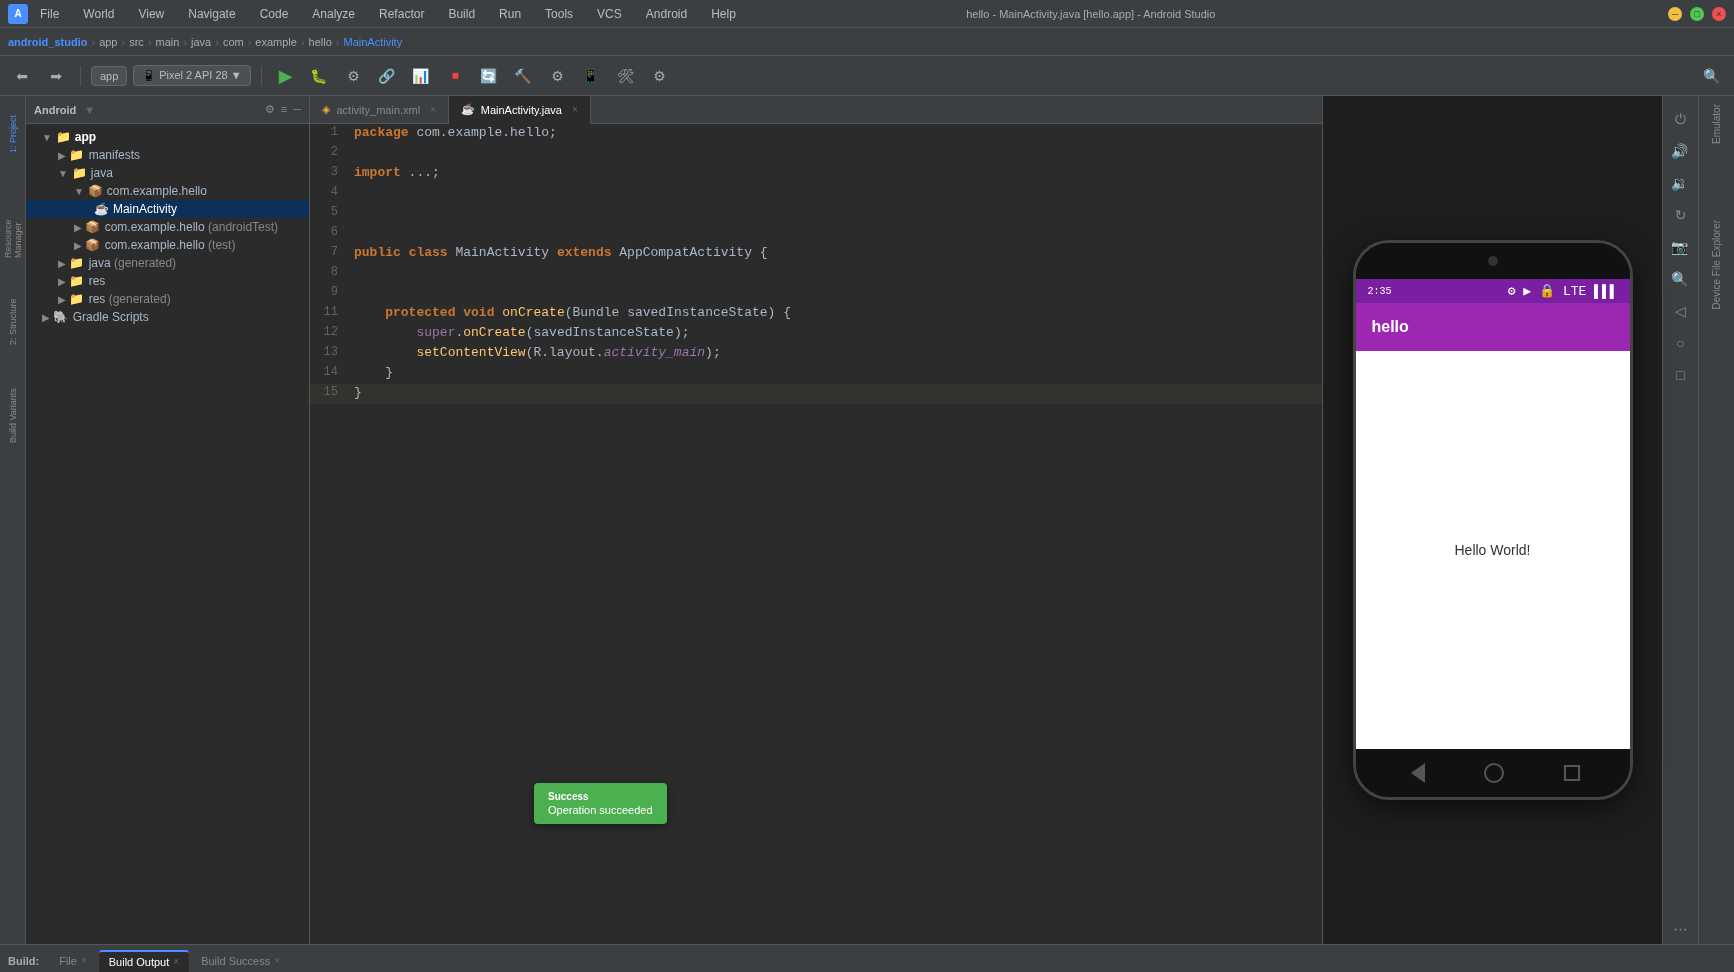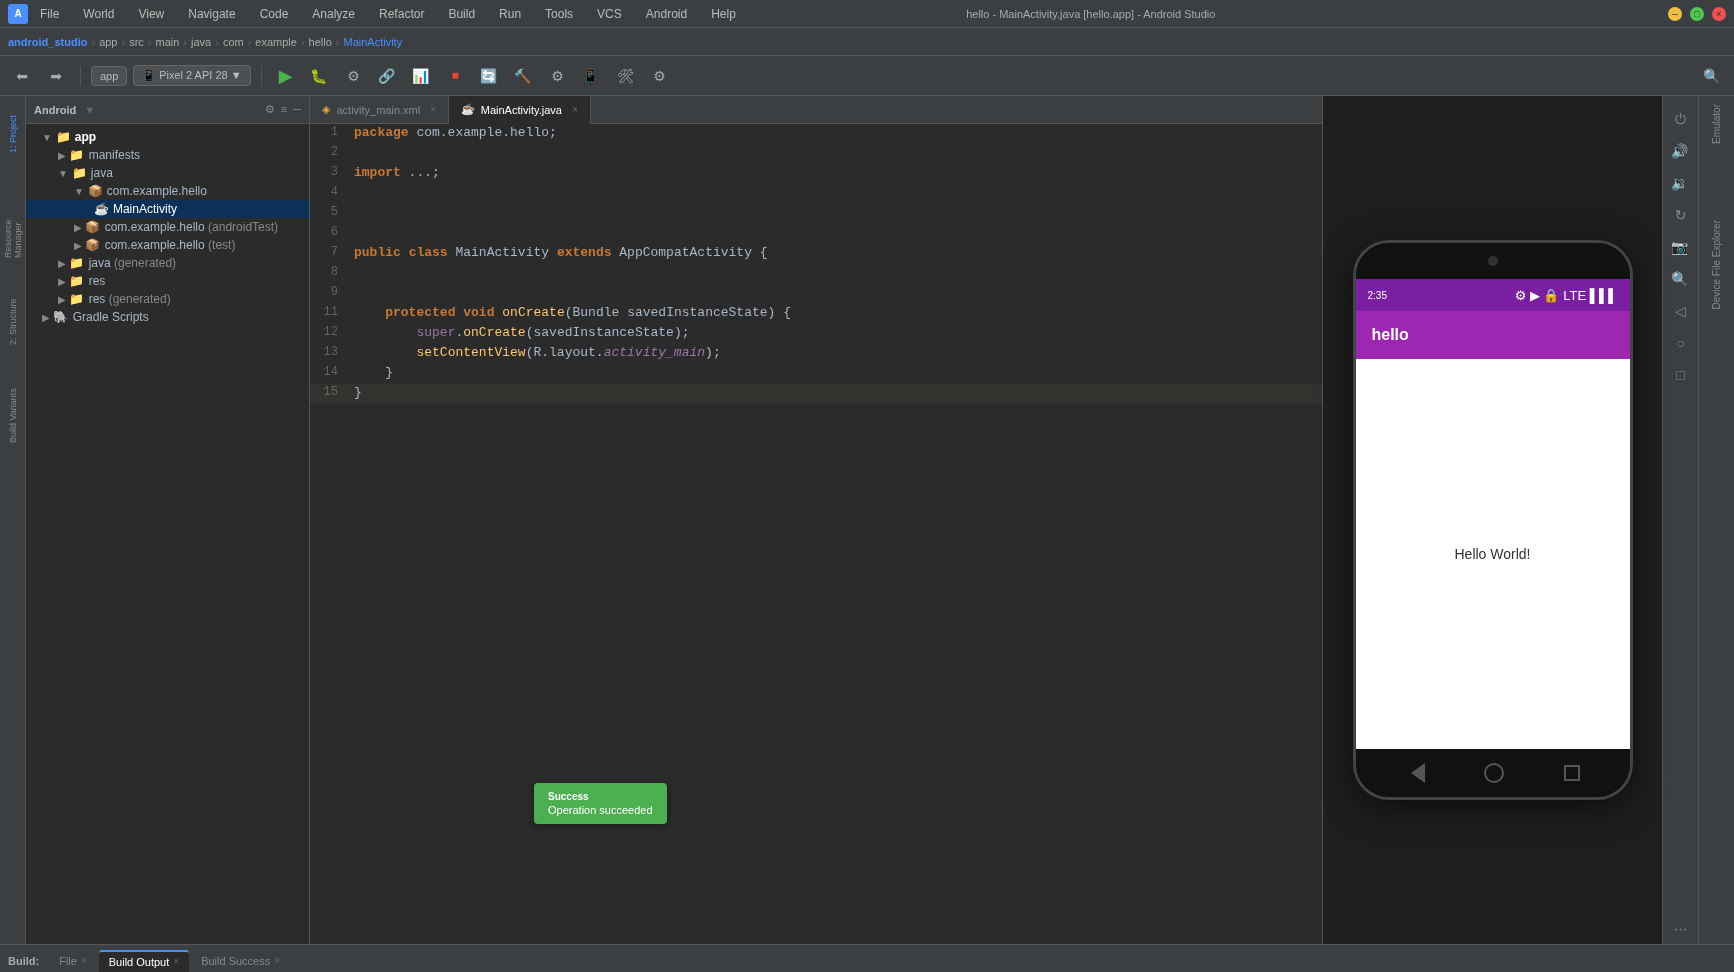--- a/index.html
+++ b/index.html
@@ -58,21 +58,21 @@
     .method { color: #ffc66d; }
     .ann { color: #bbb529; }
 
     
     #phone-panel { width: 340px; background: #1e1e1e; border-left: 1px solid #555; display: flex; flex-direction: column; }
     #phone-wrapper { flex: 1; display: flex; align-items: center; justify-content: center; padding: 20px; }
     #phone-device { width: 280px; height: 560px; background: #111; border-radius: 36px; border: 3px solid #444; display: flex; flex-direction: column; overflow: hidden; position: relative; box-shadow: 0 8px 32px rgba(0,0,0,0.6); }
     #phone-top { height: 36px; background: #111; display: flex; align-items: center; justify-content: center; }
     #phone-camera { width: 10px; height: 10px; background: #333; border-radius: 50%; }
     #phone-screen { flex: 1; background: #f5f5f5; display: flex; flex-direction: column; }
-    #phone-status { height: 32px; background: #7b1fa2; display: flex; align-items: center; padding: 0 12px; font-size: 10px; color: white; }
+    #phone-status { height: 24px; background: #7b1fa2; display: flex; align-items: center; padding: 0 12px; font-size: 10px; color: white; font-family: Liberation Mono, monospace; }
     #phone-app-bar { height: 48px; background: #9c27b0; display: flex; align-items: center; padding: 0 16px; }
     #phone-app-bar .app-title { color: white; font-size: 16px; font-weight: bold; }
     #phone-content { flex: 1; background: white; display: flex; align-items: center; justify-content: center; }
     #phone-content .hello-world { color: #333; font-size: 14px; }
     #phone-bottom { height: 48px; background: #111; display: flex; align-items: center; justify-content: space-around; padding: 0 20px; }
     #phone-bottom .nav-btn { width: 20px; height: 20px; border: 2px solid #555; cursor: pointer; }
     #phone-bottom .nav-btn.circle { border-radius: 50%; }
     #phone-bottom .nav-btn.tri { background: transparent; border: none; border-top: 10px solid transparent; border-bottom: 10px solid transparent; border-right: 14px solid #555; }
 
     

